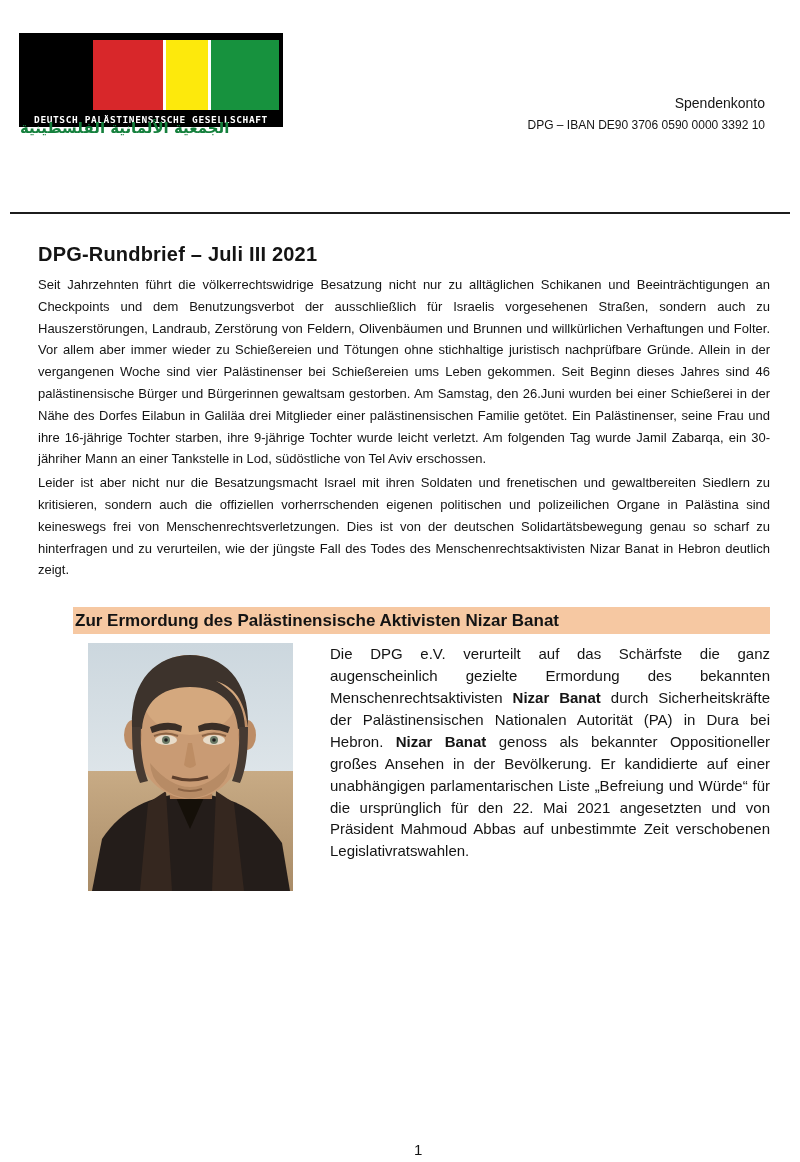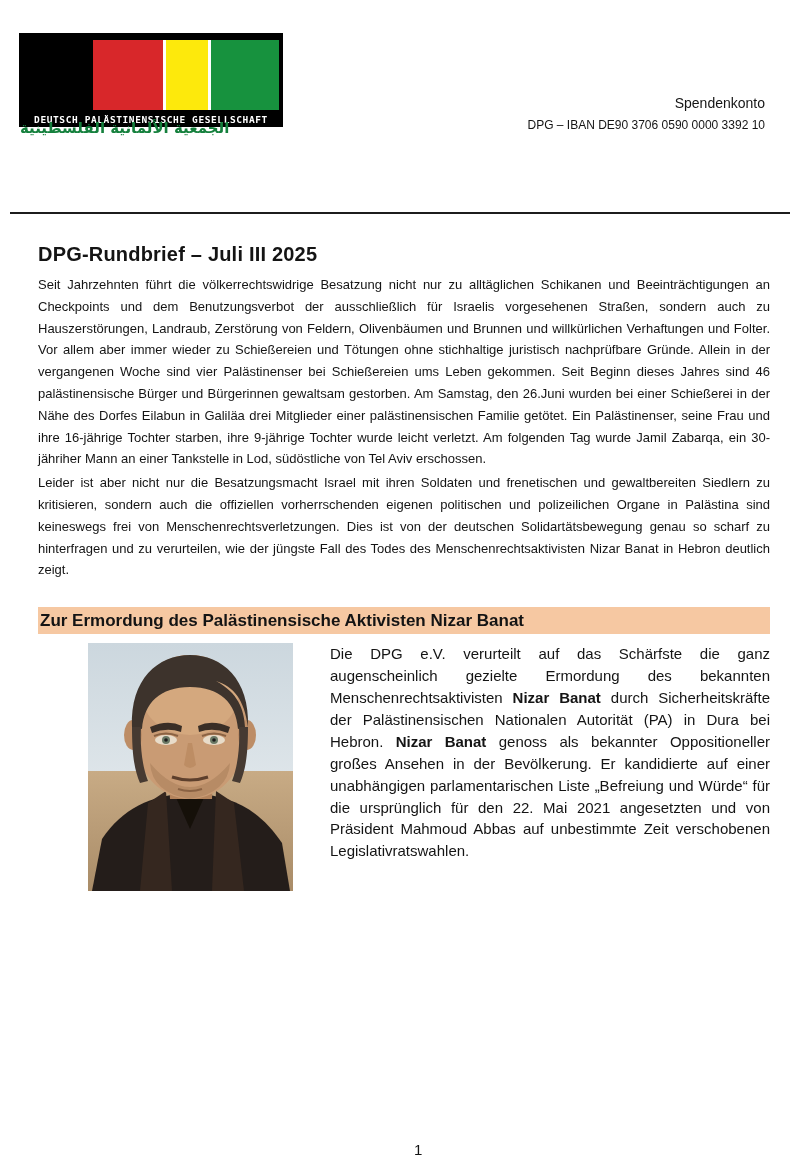--- a/index.html
+++ b/index.html
@@ -64,29 +64,29 @@
   <div class="logo-arabic">الجمعية الألمانية الفلسطينية</div>
 
   <div class="donation-label">Spendenkonto</div>
   <div class="donation-account">DPG – IBAN DE90 3706 0590 0000 3392 10</div>
 
   <div class="rule"></div>
 
   <div class="content">
 
     <div class="title">
-      <span class="u">DPG-Rundbrief</span><span> – Juli III 2025</span>
+      <span class="u">DPG-Rundbrief</span><span> – Juli III 2021</span>
     </div>
 
 
     <p class="body">Seit Jahrzehnten führt die völkerrechtswidrige Besatzung nicht nur zu alltäglichen Schikanen und Beeinträchtigungen an Checkpoints und dem Benutzungsverbot der ausschließlich für Israelis vorgesehenen Straßen, sondern auch zu Hauszerstörungen, Landraub, Zerstörung von Feldern, Olivenbäumen und Brunnen und willkürlichen Verhaftungen und Folter. Vor allem aber immer wieder zu Schießereien und Tötungen ohne stichhaltige juristisch nachprüfbare Gründe. Allein in der vergangenen Woche sind vier Palästinenser bei Schießereien ums Leben gekommen. Seit Beginn dieses Jahres sind 46 palästinensische Bürger und Bürgerinnen gewaltsam gestorben. Am Samstag, den 26.Juni wurden bei einer Schießerei in der Nähe des Dorfes Eilabun in Galiläa drei Mitglieder einer palästinensischen Familie getötet. Ein Palästinenser, seine Frau und ihre 16-jährige Tochter starben, ihre 9-jährige Tochter wurde leicht verletzt. Am folgenden Tag wurde Jamil Zabarqa, ein 30-jähriher Mann an einer Tankstelle in Lod, südöstliche von Tel Aviv erschossen.</p>
 
     <p class="body">Leider ist aber nicht nur die Besatzungsmacht Israel mit ihren Soldaten und frenetischen und gewaltbereiten Siedlern zu kritisieren, sondern auch die offiziellen vorherrschenden eigenen politischen und polizeilichen Organe in Palästina sind keineswegs frei von Menschenrechtsverletzungen. Dies ist von der deutschen Solidartätsbewegung genau so scharf zu hinterfragen und zu verurteilen, wie der jüngste Fall des Todes des Menschenrechtsaktivisten Nizar Banat in Hebron deutlich zeigt.</p>
 
-    <div class="h-orange heading2" style="background: rgb(246, 200, 162);">Zur Ermordung des Palästinensische Aktivisten Nizar Banat</div>
+    <div class="h-orange heading2" style="background: rgb(246, 200, 162); margin-left: 35px;">Zur Ermordung des Palästinensische Aktivisten Nizar Banat</div>
 
     <div class="section2">
       <div class="photo">
         <svg viewBox="0 0 205 248" xmlns="http://www.w3.org/2000/svg" aria-hidden="true">
           <defs>
             <linearGradient id="sky" x1="0" y1="0" x2="0" y2="1">
               <stop offset="0" stop-color="#ccd7de"></stop>
               <stop offset="1" stop-color="#edf1f3"></stop>
             </linearGradient>
             <linearGradient id="sand" x1="0" y1="0" x2="0" y2="1">

